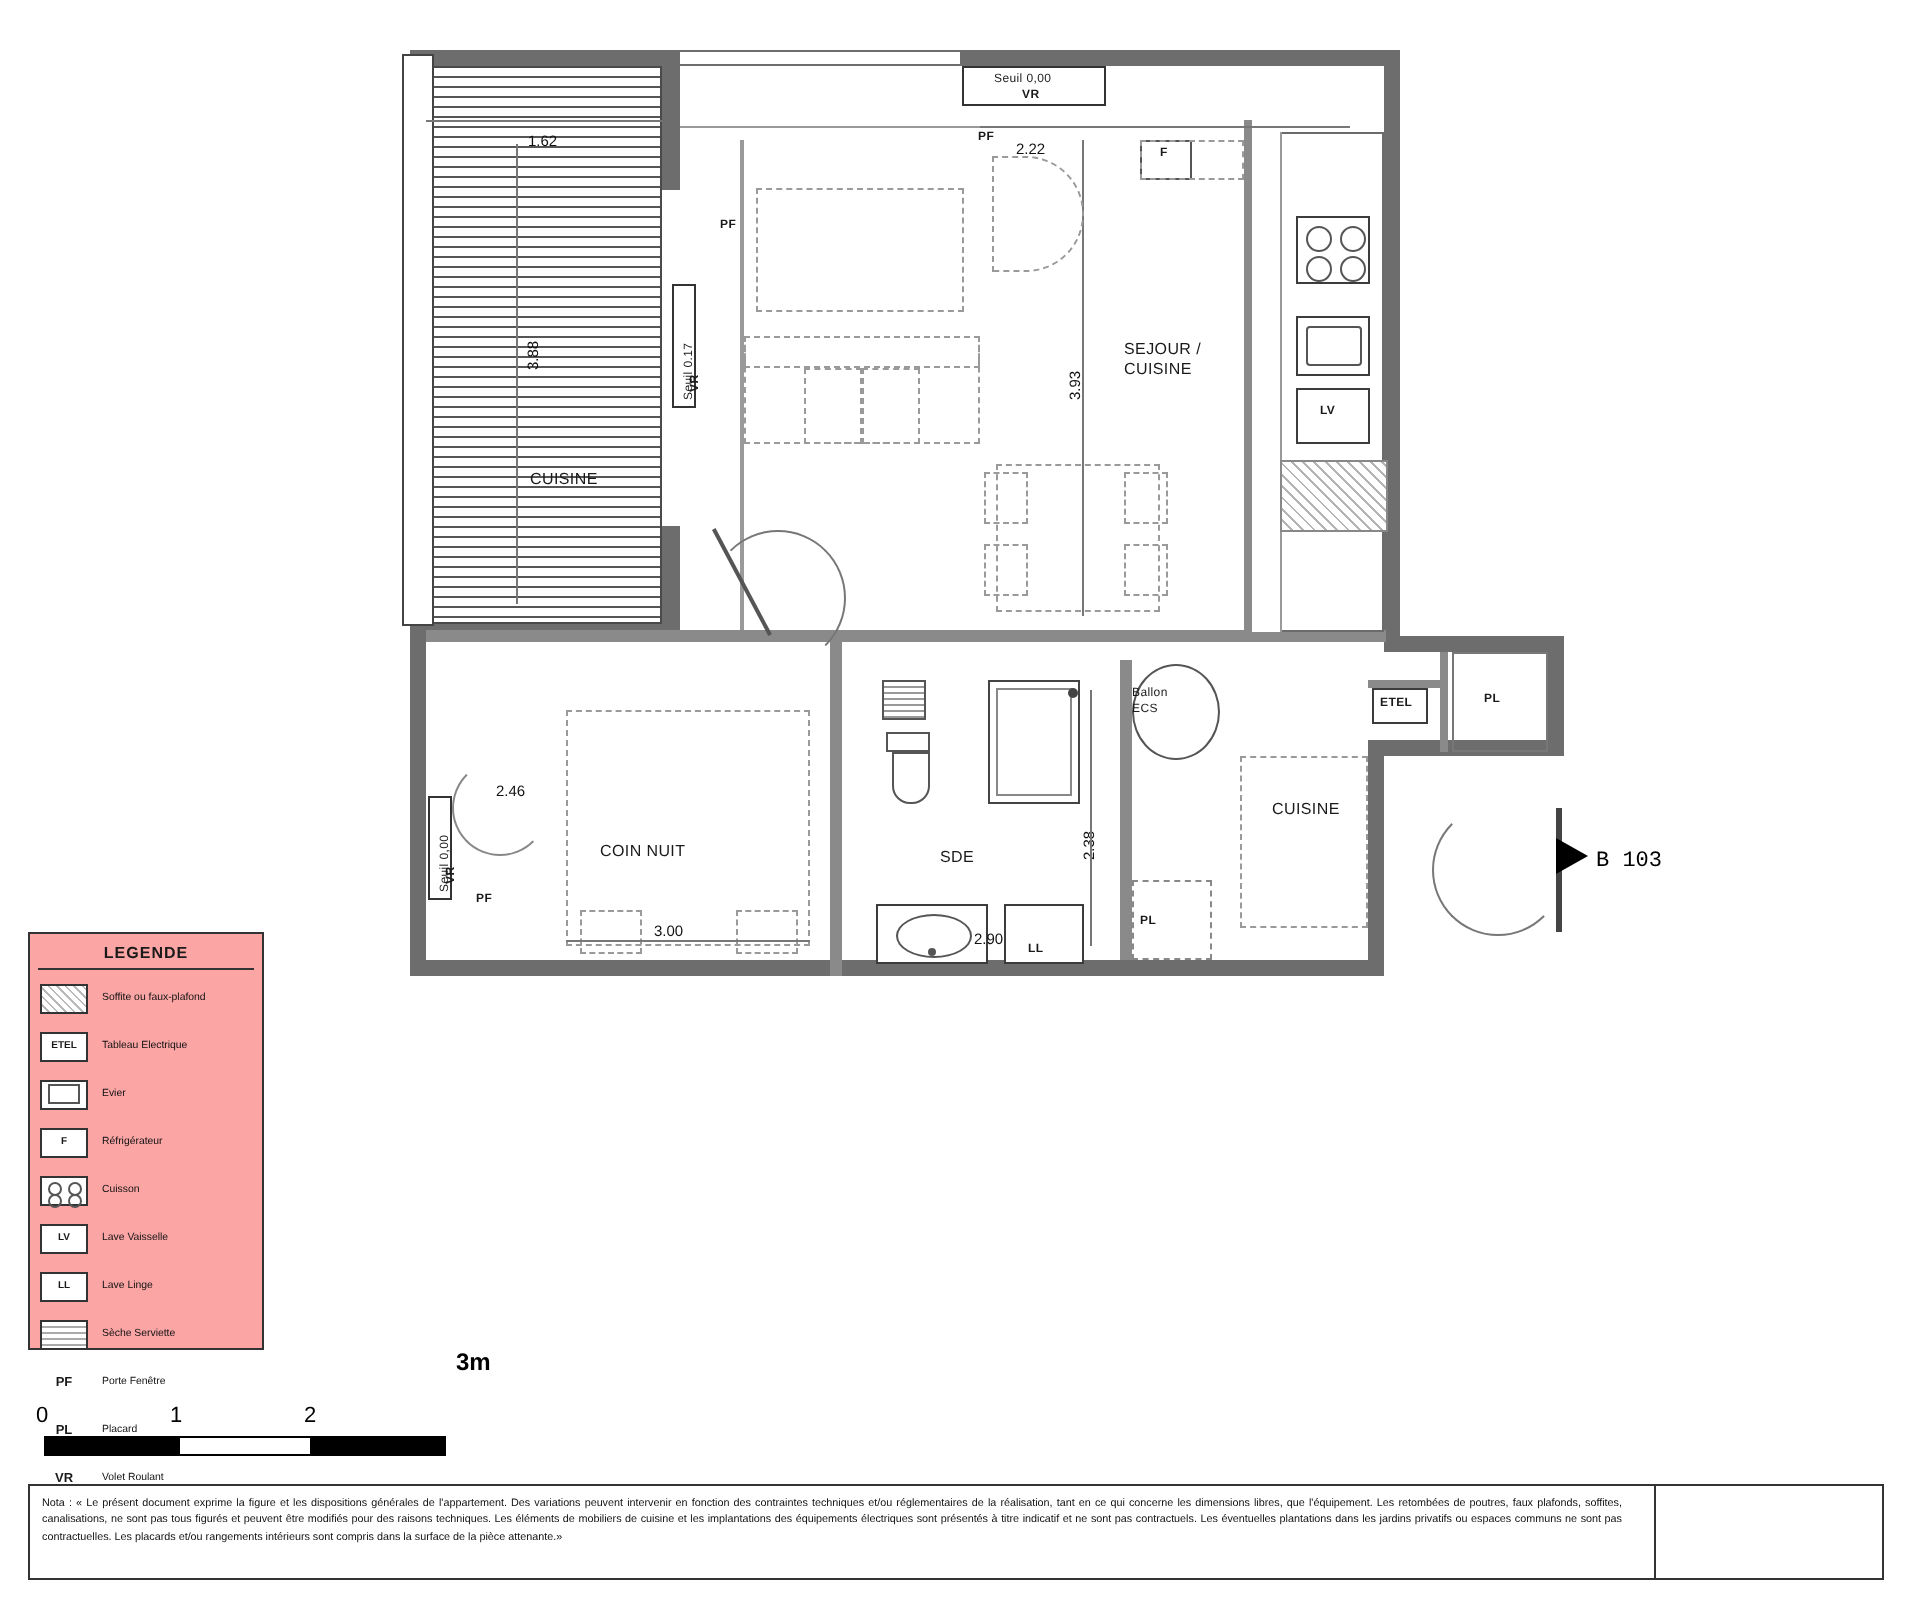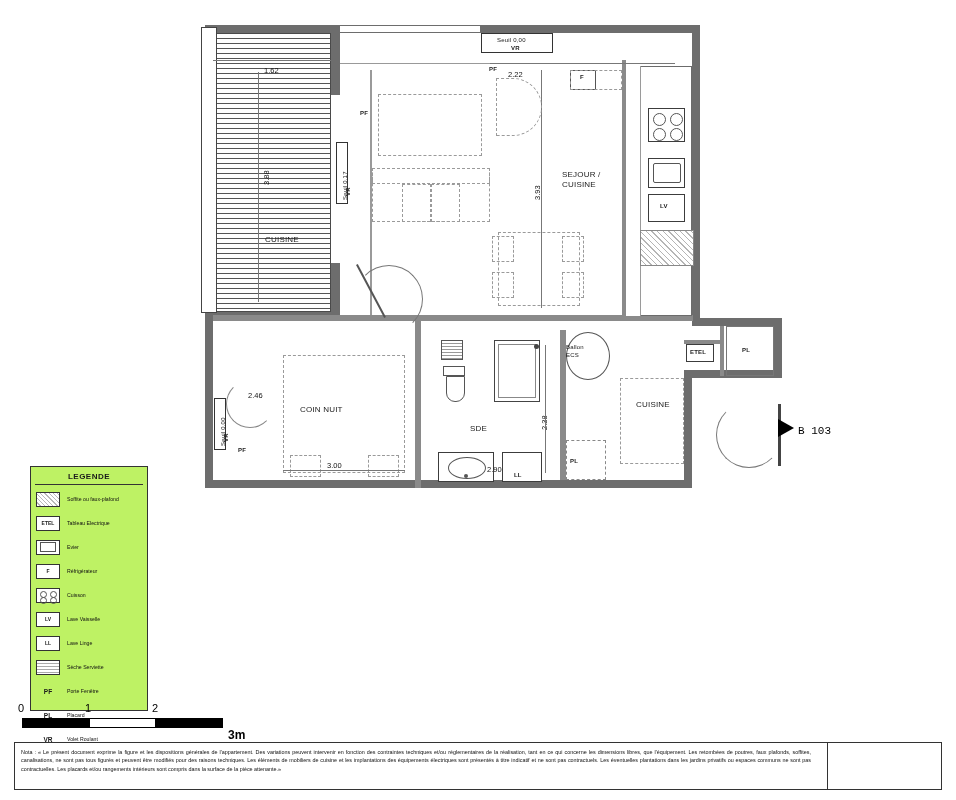--- a/index.html
+++ b/index.html
@@ -73,25 +73,24 @@
         #555555 4px, #555555 5px
       );
     border: 1px solid #4a4a4a;
     box-sizing: border-box;
   }
 
   
   .legend {
     position: absolute;
     left: 14px; top: 466px;
-    width: 118px; height: 245px;
+    width: 118px; height: 209px;
     border: 1px solid #333;
-    background: #bef264;
+    background: #fca5a5;
     box-sizing: border-box;
-    margin-left: 16px;
   }
   .legend-title {
     text-align: center;
     font-size: 8px;
     font-weight: bold;
     margin-top: 5px;
     letter-spacing: .5px;
   }
   .legend-rule {
     height: 1px; background: #333; margin: 3px 4px 2px 4px;
@@ -270,21 +269,21 @@
   <div class="burner" style="left:670px;top:128px;width:11px;height:11px;"></div>
 
   <div class="solid-box" style="left:648px;top:158px;width:37px;height:30px;"></div>
   <div class="sinkbowl" style="left:653px;top:163px;width:26px;height:18px;"></div>
 
   <div class="solid-box" style="left:648px;top:194px;width:37px;height:28px;"></div>
   <div class="lbl tiny" style="left:660px;top:203px;font-weight:bold;">LV</div>
 
   <div class="abs" style="left:640px;top:230px;width:52px;height:34px;background:repeating-linear-gradient(45deg,#ffffff 0 3px,#b5b5b5 3px 4px);border:1px solid #888;"></div>
 
-  <div class="lbl center" style="left:300px;top:405px;width:80px;font-size:8px;">COIN NUIT</div>
+  <div class="lbl center" style="left:300px;top:421px;width:80px;font-size:8px;">COIN NUIT</div>
   <div class="dash" style="left:283px;top:355px;width:122px;height:118px;"></div>
   <div class="dash" style="left:290px;top:455px;width:31px;height:22px;"></div>
   <div class="dash" style="left:368px;top:455px;width:31px;height:22px;"></div>
   <div class="dim" style="left:327px;top:461px;">3.00</div>
   <div class="abs" style="left:283px;top:470px;width:122px;height:1px;background:#777;"></div>
 
   <div class="solid-thin" style="left:214px;top:398px;width:12px;height:52px;border-color:#333;background:#fff;"></div>
   <div class="lbl tiny vert" style="left:220px;top:446px;transform-origin:left top;transform:rotate(-90deg);">Seuil 0,00</div>
   <div class="lbl tiny vert" style="left:223px;top:442px;transform-origin:left top;transform:rotate(-90deg);font-weight:bold;">VR</div>
   <div class="lbl tiny" style="left:238px;top:447px;font-weight:bold;">PF</div>
@@ -417,20 +416,20 @@
   </div>
 
   <div class="scalebar">
     <div class="sb-seg sb-black" style="left:0px;width:67px;"></div>
     <div class="sb-seg sb-white" style="left:67px;width:67px;"></div>
     <div class="sb-seg sb-black" style="left:134px;width:67px;"></div>
   </div>
   <div class="sb-num" style="left:18px;top:702px;">0</div>
   <div class="sb-num" style="left:85px;top:702px;">1</div>
   <div class="sb-num" style="left:152px;top:702px;">2</div>
-  <div class="sb-num" style="left:228px;top:728px;font-weight:bold;font-size:12px;">3m</div>
+  <div class="sb-num" style="left:228px;top:674px;font-weight:bold;font-size:12px;">3m</div>
 
   <div class="nota">
     <div class="nota-sep"></div>
     <div class="nota-txt">Nota : « Le présent document exprime la figure et les dispositions générales de l'appartement. Des variations peuvent intervenir en fonction des contraintes techniques et/ou réglementaires de la réalisation, tant en ce qui concerne les dimensions libres, que l'équipement. Les retombées de poutres, faux plafonds, soffites, canalisations, ne sont pas tous figurés et peuvent être modifiés pour des raisons techniques. Les éléments de mobiliers de cuisine et les implantations des équipements électriques sont présentés à titre indicatif et ne sont pas contractuels. Les éventuelles plantations dans les jardins privatifs ou espaces communs ne sont pas contractuelles. Les placards et/ou rangements intérieurs sont compris dans la surface de la pièce attenante.»</div>
   </div>
 
 </div>
 
 </body></html>

